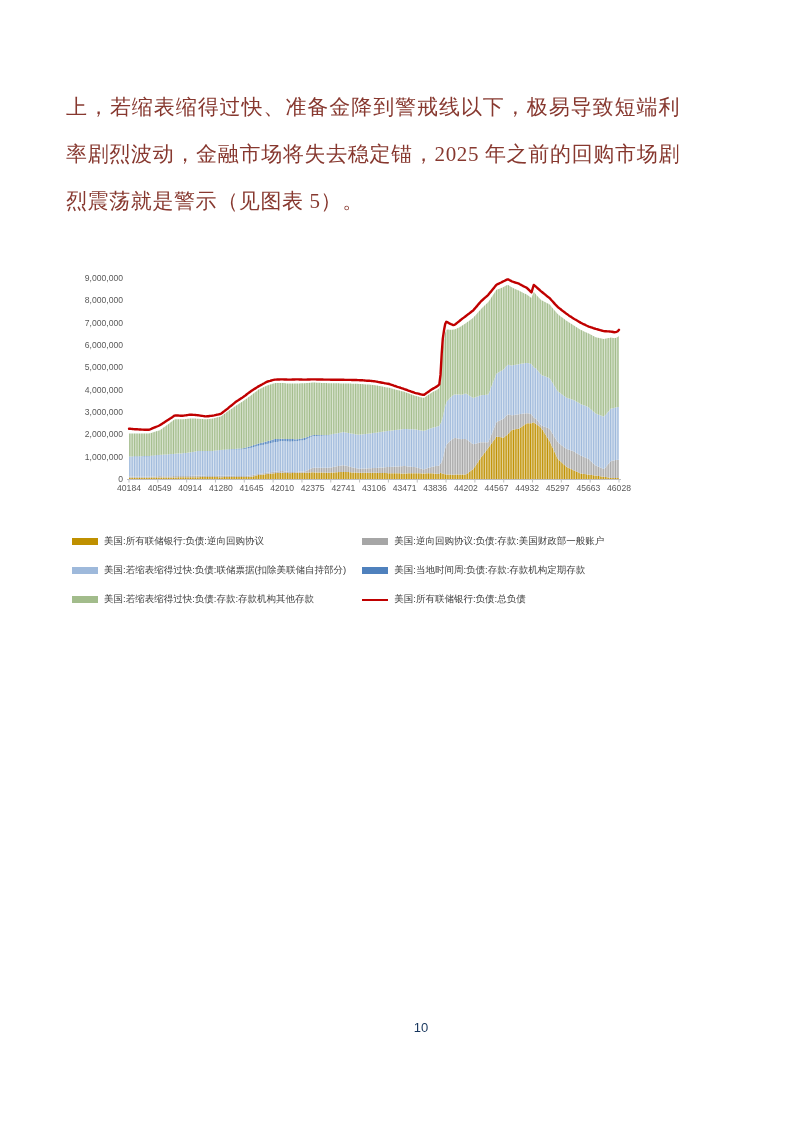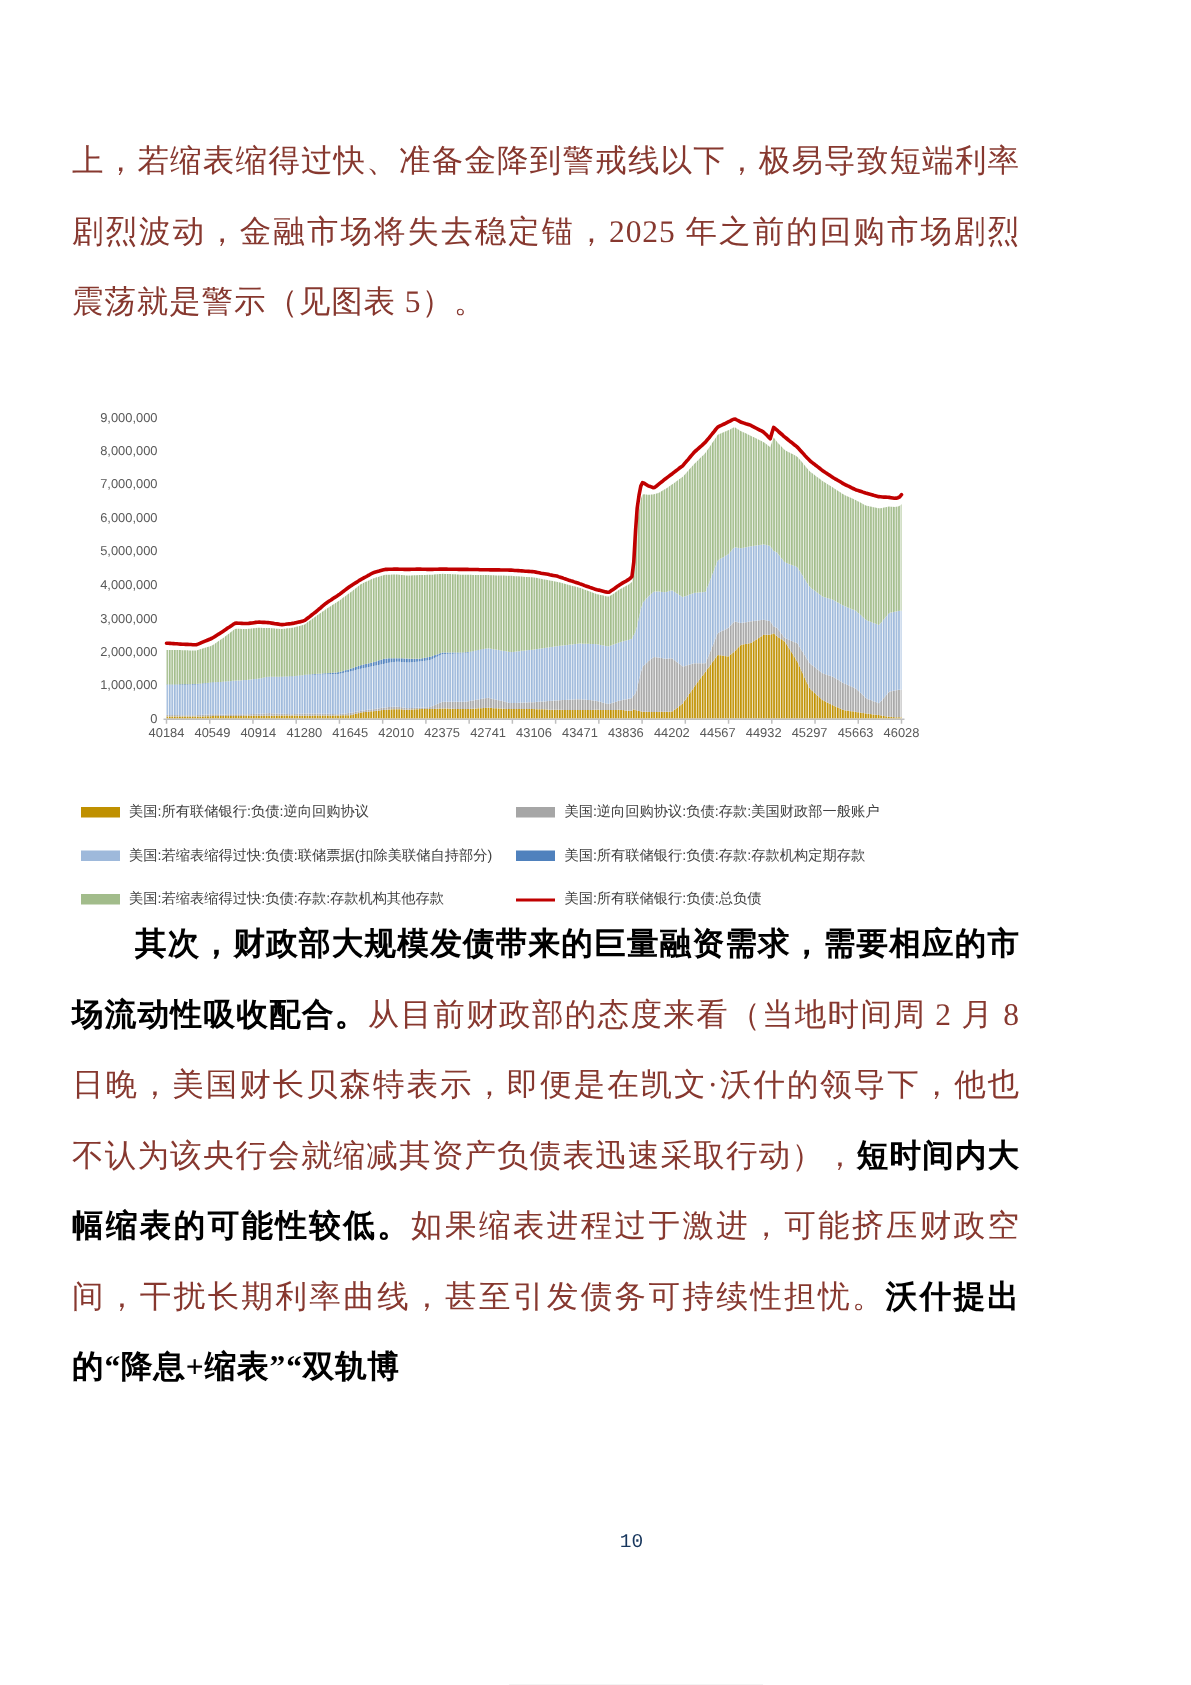--- a/index.html
+++ b/index.html
@@ -2,21 +2,21 @@
 <html><head>
 <meta charset="utf-8">
 <style>
   html,body{margin:0;padding:0;background:#e9e9e9;}
   .page{
     position:relative;
     width:794px;height:1123px;
     margin:0 auto;
     background:#ffffff;
     box-sizing:border-box;
-    padding:84px 114px 0 48px;
+    padding:84px 114px 0 66px;
     font-family:"Liberation Serif","DejaVu Serif",serif;
     overflow:hidden;
   }
   .body-text{
     margin:0;
     font-size:21px;
     line-height:47px;
     letter-spacing:0.6px;
     color:#87382F;
     text-align:justify;
@@ -52,21 +52,21 @@
     margin-top:16px;
     border-top:2px solid #404040;
     padding-top:8px;
     font-style:italic;font-weight:700;
     font-size:13px;color:#000;
   }
   .page-footer{
     position:absolute;left:0;right:0;top:1020px;
     text-align:center;
     font-size:13px;color:#17365D;
-    font-family:Liberation Mono, monospace;
+    font-family:Liberation Sans, sans-serif;
     margin-left:48px;
   }
 </style>
 </head>
 <body>
 
 <div class="page">
 
   <p class="body-text"><span>上，若缩表缩得过快、准备金降到警戒线以下，极易导致短端利率剧烈波动，金融市场将失去稳定锚，2025 年之前的回购市场剧烈震荡就是警示（见图表 5）。</span></p>
 
@@ -144,27 +144,26 @@
           <div class="legend-item">
             <span class="legend-swatch" style="background: rgb(162, 188, 139);"></span>
             <span>美国:若缩表缩得过快:负债:存款:存款机构其他存款</span>
           </div>
           <div class="legend-item">
             <span class="legend-swatch" style="background: rgb(166, 166, 166);"></span>
             <span>美国:逆向回购协议:负债:存款:美国财政部一般账户</span>
           </div>
           <div class="legend-item">
             <span class="legend-swatch" style="background: rgb(79, 129, 189);"></span>
-            <span>美国:所有联储银行:负债:存款:存款机构定期存款</span>
+            <span>美国:当地时间周:负债:存款:存款机构定期存款</span>
           </div>
           <div class="legend-item">
             <span class="legend-swatch line" style="background: rgb(192, 0, 0);"></span>
             <span>美国:所有联储银行:负债:总负债</span>
           </div>
         </div>
     </div>
   </figure>
 
-  <p class="body-text para-indent"><span class="b">其次，财政部大规模发债带来的巨量融资需求，需要相应的市场流动性吸收配合。</span><span>从目前财政部的态度来看（当地时间周 2 月 8 日晚，美国财长贝森特表示，即便是在凯文·沃什的领导下，他也不认为该央行会就缩减其资产负债表迅速采取行动），</span><span class="b">短时间内大幅缩表的可能性较低。</span><span>如果缩表进程过于激进，可能挤压财政空间，干扰长期利率曲线，甚至引发债务可持续性担忧。</span><span class="b">沃什提出的“降息+缩表”“双轨博</span></p>
 
   <div class="page-footer">10</div>
 
 </div>
 
 </body></html>

